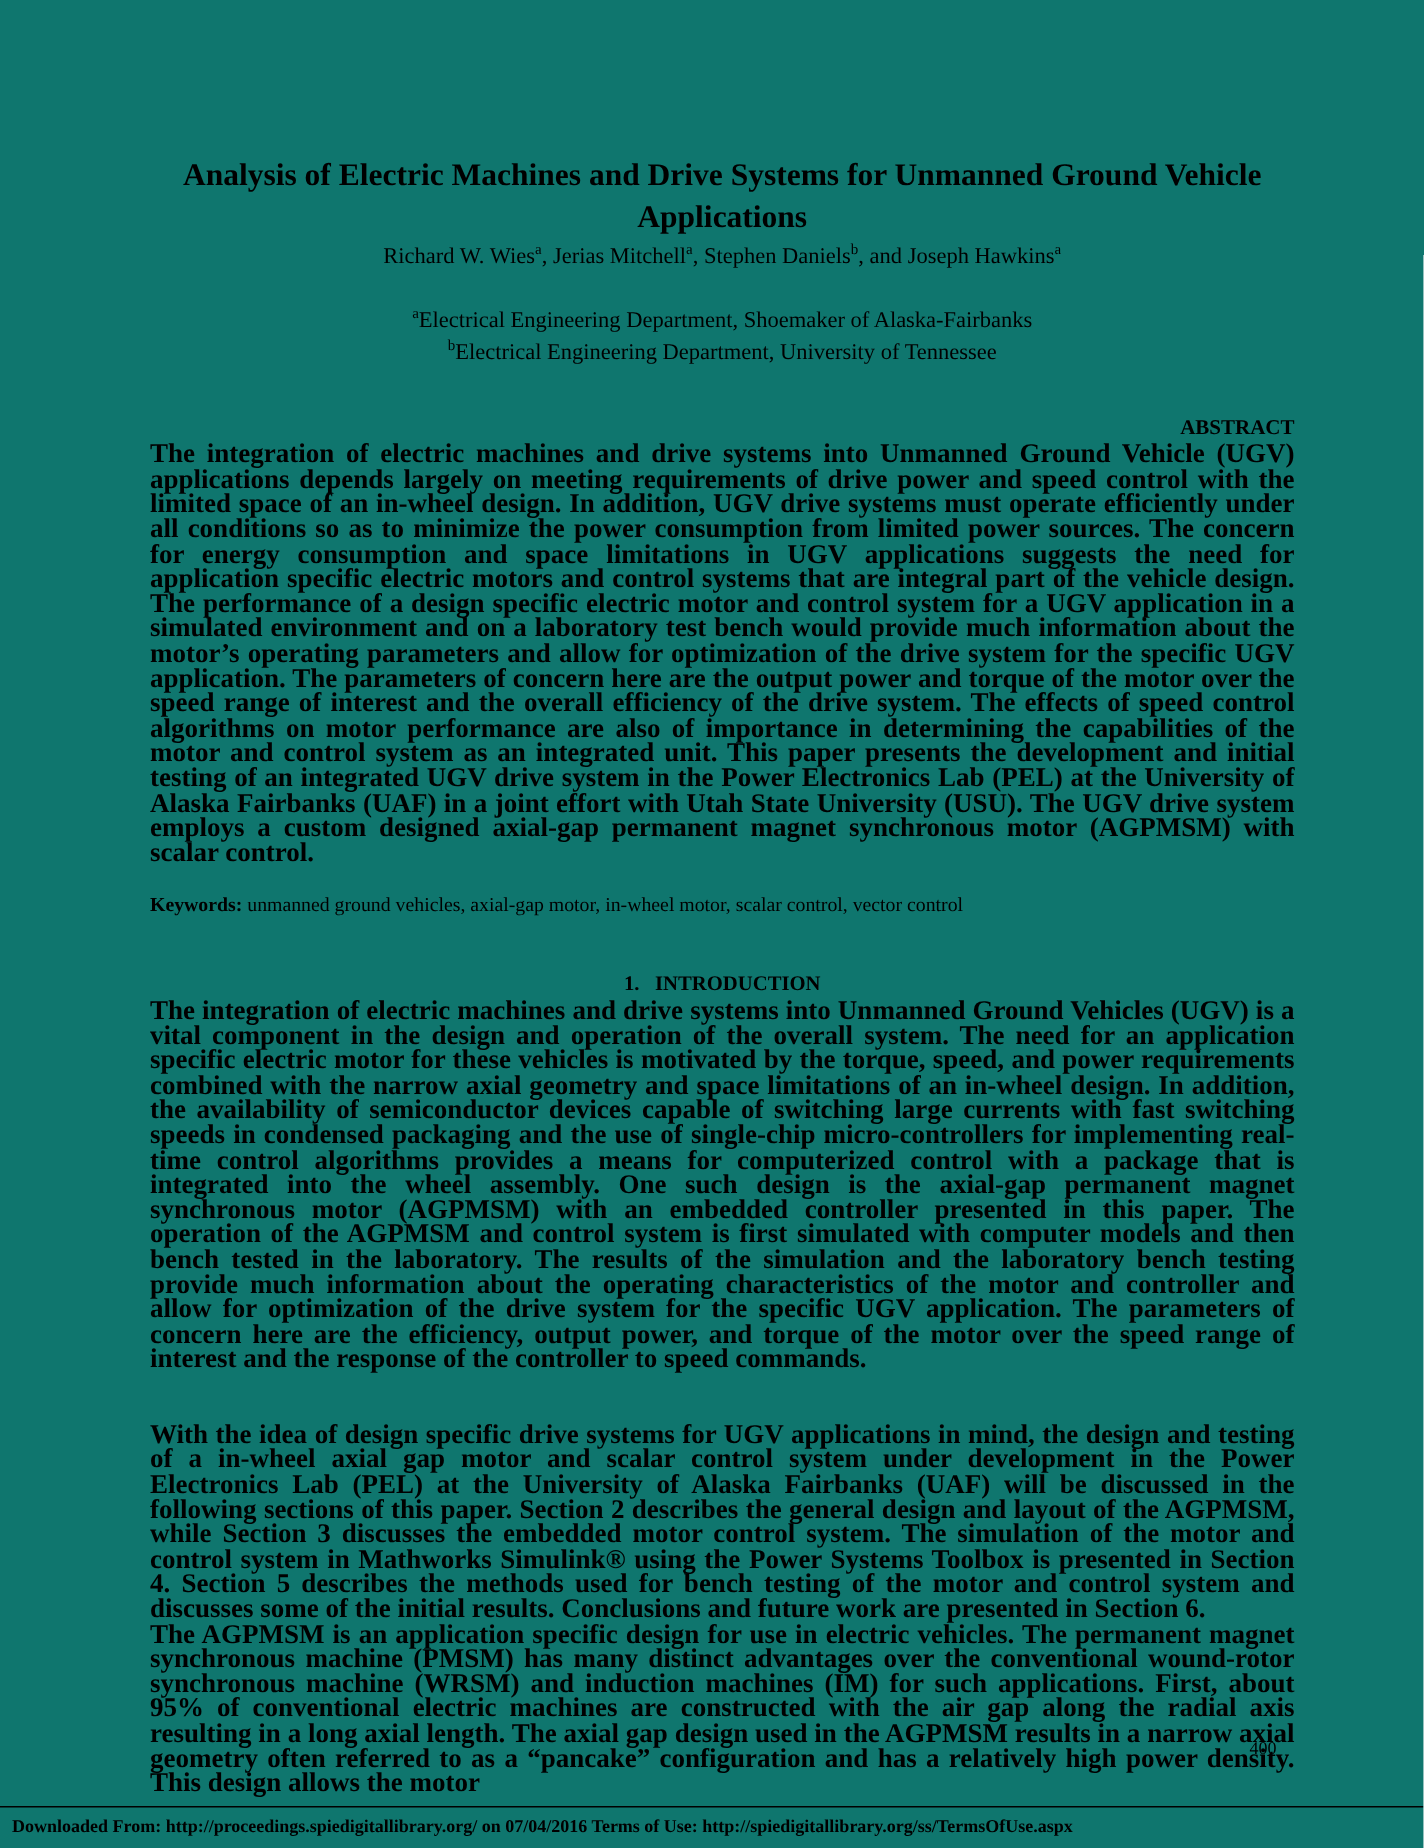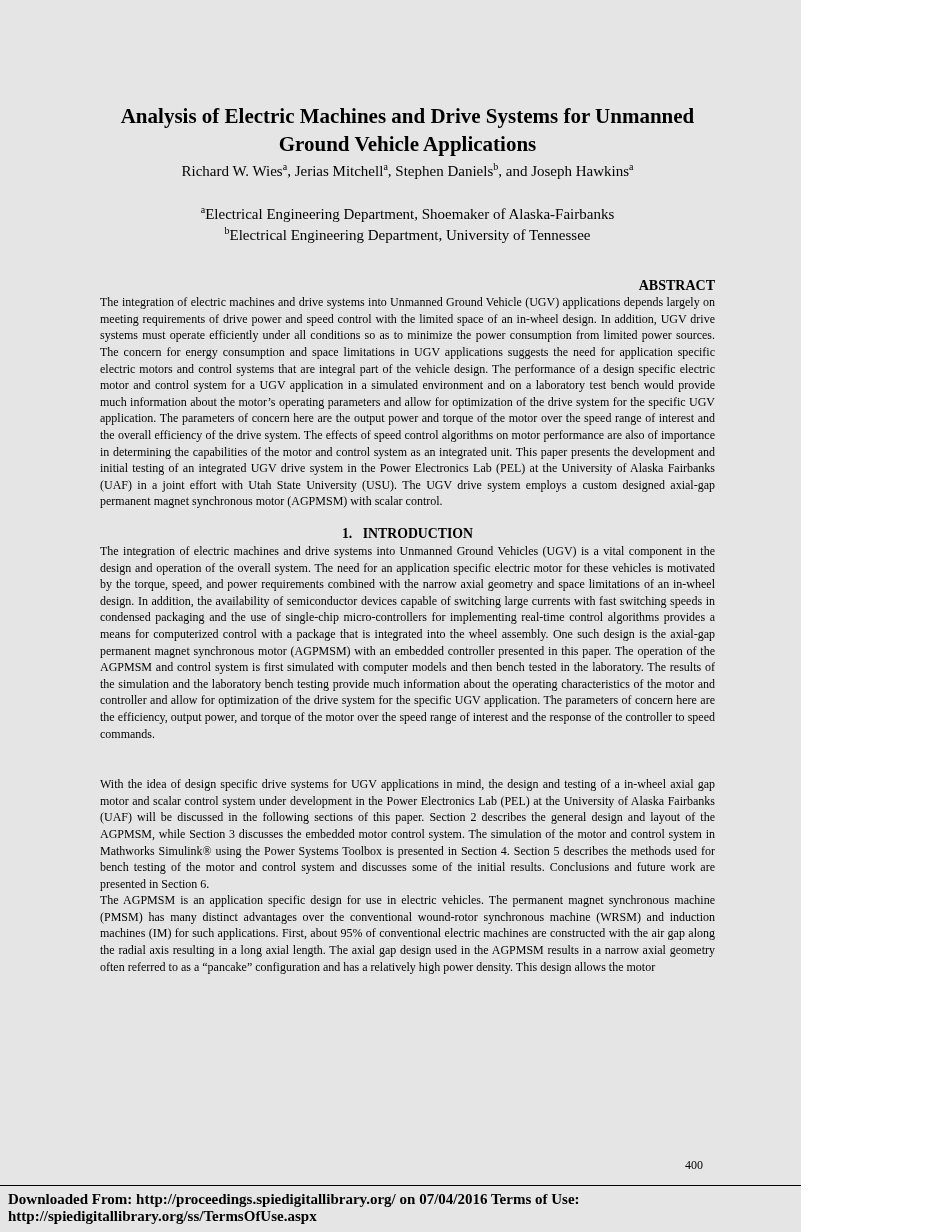--- a/index.html
+++ b/index.html
@@ -1,20 +1,20 @@
 <!DOCTYPE html>
 <html><head>
 <meta charset="utf-8">
 <style>
   html, body { margin: 0; padding: 0; background: #ffffff; }
   .page {
     position: relative;
-    width: 801px;
+    width: 949px;
     height: 1232px;
-    background: #e5e5e5;
+    background: #0f766e;
     color: #000000;
     font-family: "Liberation Serif", serif;
     overflow: hidden;
   }
   .content {
     position: absolute;
     left: 100px;
     right: 86px;
     top: 102px;
   }
@@ -38,35 +38,36 @@
     line-height: 1.42;
     margin-top: 24px;
   }
   .abstract-heading {
     text-align: right;
     font-weight: bold;
     font-size: 14px;
     margin-top: 32px;
   }
   .body-text {
-    font-size: 12px;
+    font-size: 18px;
     line-height: 16.6px;
     text-align: justify;
+    font-weight: bold;
   }
   .abstract-body { margin-top: 20px; }
   .keywords-line {
     font-size: 13.2px;
     line-height: 16.6px;
     margin-top: 19px;
   }
   .section-heading {
     text-align: center;
     font-weight: bold;
     font-size: 13.8px;
-    margin-top: 16px;
+    margin-top: 36px;
     margin-bottom: 1px;
     white-space: pre-wrap;
   }
   .para { margin: 0; }
   .para + .para { margin-top: 34px; }
   .footer-citation {
     position: absolute;
     left: 100px;
     top: 1156px;
     font-family: "Liberation Sans", sans-serif;
@@ -82,21 +83,21 @@
   }
   .download-bar {
     position: absolute;
     left: 0;
     right: 0;
     bottom: 0;
     border-top: 1px solid #000000;
     padding: 5px 0 7px 8px;
     font-family: "Liberation Serif", serif;
     font-weight: bold;
-    font-size: 15px;
+    font-size: 12px;
   }
 </style>
 </head>
 <body>
 
 <div class="page">
   <div class="content">
 
     <h1 class="paper-title">Analysis of Electric Machines and Drive Systems for Unmanned Ground Vehicle Applications</h1>
 
@@ -106,20 +107,21 @@
 
     <div class="affiliations">
       <div><sup>a</sup><span>Electrical Engineering Department, Shoemaker of Alaska-Fairbanks</span></div>
       <div><sup>b</sup><span>Electrical Engineering Department, University of Tennessee</span></div>
     </div>
 
     <div class="abstract-heading">ABSTRACT</div>
 
     <p class="body-text abstract-body para">The integration of electric machines and drive systems into Unmanned Ground Vehicle (UGV) applications depends largely on meeting requirements of drive power and speed control with the limited space of an in-wheel design. In addition, UGV drive systems must operate efficiently under all conditions so as to minimize the power consumption from limited power sources. The concern for energy consumption and space limitations in UGV applications suggests the need for application specific electric motors and control systems that are integral part of the vehicle design. The performance of a design specific electric motor and control system for a UGV application in a simulated environment and on a laboratory test bench would provide much information about the motor’s operating parameters and allow for optimization of the drive system for the specific UGV application. The parameters of concern here are the output power and torque of the motor over the speed range of interest and the overall efficiency of the drive system. The effects of speed control algorithms on motor performance are also of importance in determining the capabilities of the motor and control system as an integrated unit. This paper presents the development and initial testing of an integrated UGV drive system in the Power Electronics Lab (PEL) at the University of Alaska Fairbanks (UAF) in a joint effort with Utah State University (USU). The UGV drive system employs a custom designed axial-gap permanent magnet synchronous motor (AGPMSM) with scalar control.</p>
 
+    <p class="keywords-line"><b>Keywords:</b><span> unmanned ground vehicles, axial-gap motor, in-wheel motor, scalar control, vector control</span></p>
 
     <div class="section-heading">1.&nbsp;&nbsp;&nbsp;INTRODUCTION</div>
     <div class="body-text">
       <p class="para">The integration of electric machines and drive systems into Unmanned Ground Vehicles (UGV) is a vital component in the design and operation of the overall system. The need for an application specific electric motor for these vehicles is motivated by the torque, speed, and power requirements combined with the narrow axial geometry and space limitations of an in-wheel design. In addition, the availability of semiconductor devices capable of switching large currents with fast switching speeds in condensed packaging and the use of single-chip micro-controllers for implementing real-time control algorithms provides a means for computerized control with a package that is integrated into the wheel assembly. One such design is the axial-gap permanent magnet synchronous motor (AGPMSM) with an embedded controller presented in this paper. The operation of the AGPMSM and control system is first simulated with computer models and then bench tested in the laboratory. The results of the simulation and the laboratory bench testing provide much information about the operating characteristics of the motor and controller and allow for optimization of the drive system for the specific UGV application. The parameters of concern here are the efficiency, output power, and torque of the motor over the speed range of interest and the response of the controller to speed commands.</p>
       <p class="para">With the idea of design specific drive systems for UGV applications in mind, the design and testing of a in-wheel axial gap motor and scalar control system under development in the Power Electronics Lab (PEL) at the University of Alaska Fairbanks (UAF) will be discussed in the following sections of this paper. Section 2 describes the general design and layout of the AGPMSM, while Section 3 discusses the embedded motor control system. The simulation of the motor and control system in Mathworks Simulink® using the Power Systems Toolbox is presented in Section 4. Section 5 describes the methods used for bench testing of the motor and control system and discusses some of the initial results. Conclusions and future work are presented in Section 6.</p>
     </div>
 
     <div class="body-text">
       <p class="para">The AGPMSM is an application specific design for use in electric vehicles. The permanent magnet synchronous machine (PMSM) has many distinct advantages over the conventional wound-rotor synchronous machine (WRSM) and induction machines (IM) for such applications. First, about 95% of conventional electric machines are constructed with the air gap along the radial axis resulting in a long axial length. The axial gap design used in the AGPMSM results in a narrow axial geometry often referred to as a “pancake” configuration and has a relatively high power density. This design allows the motor</p>
     </div>

